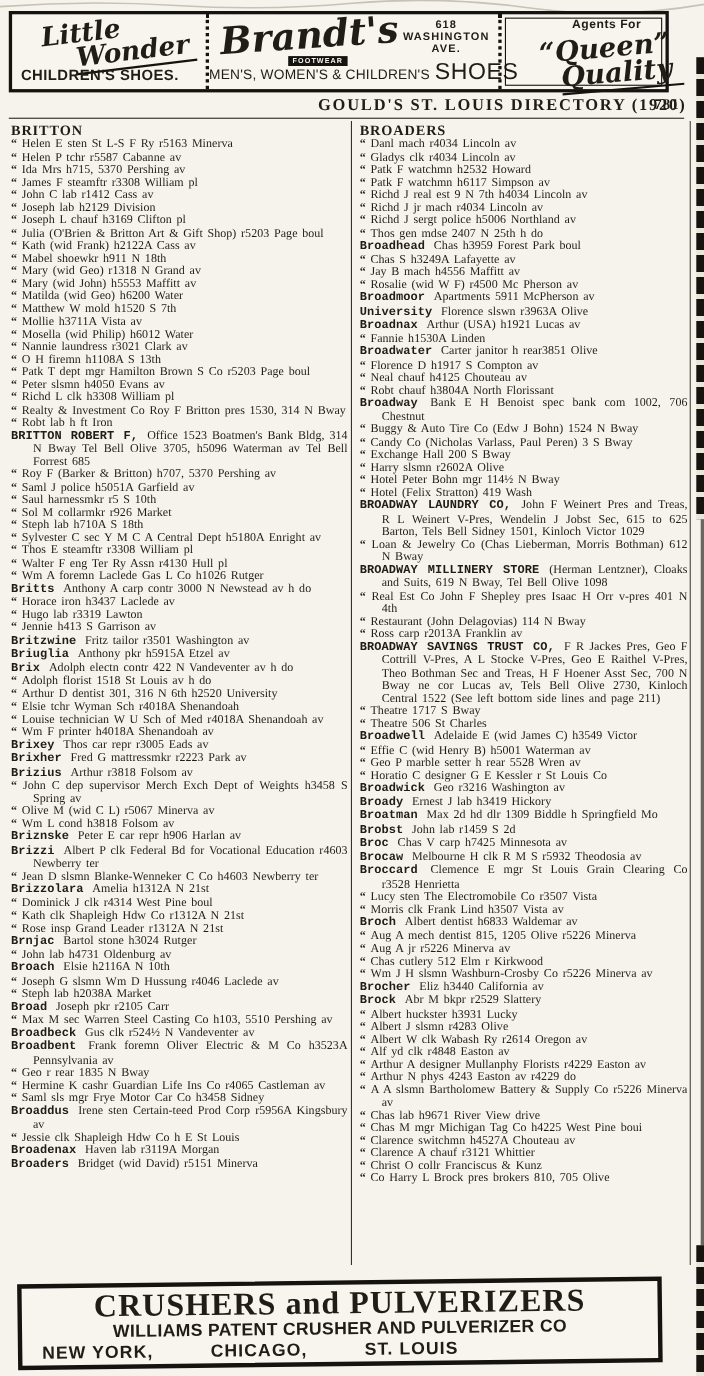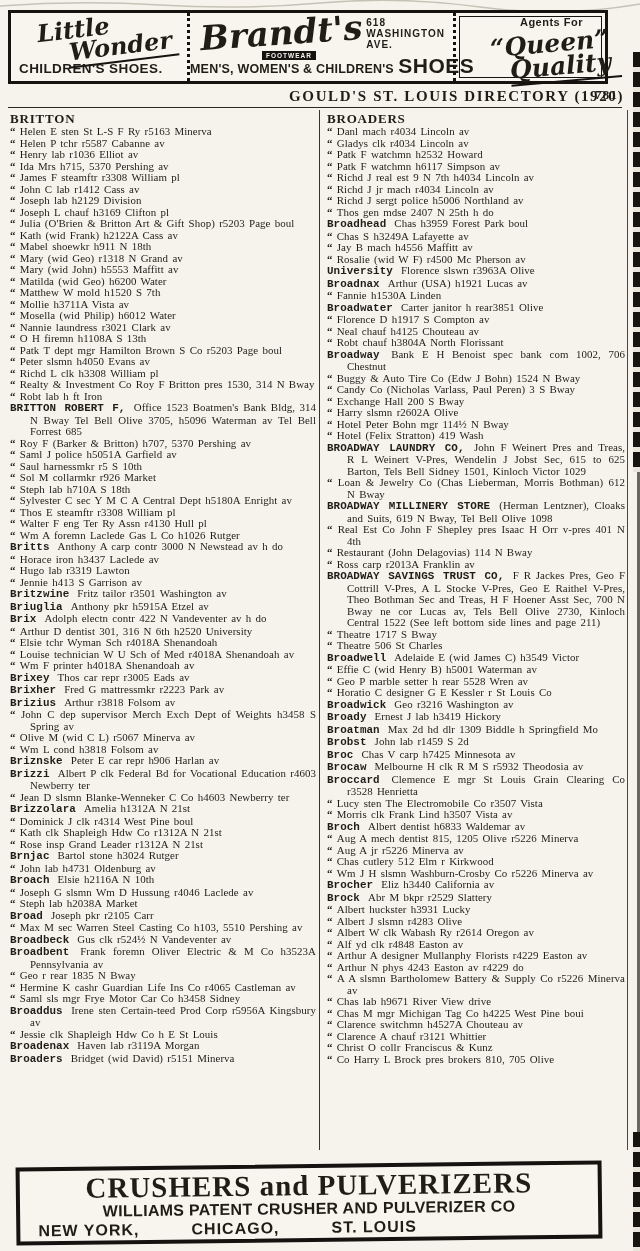--- a/index.html
+++ b/index.html
@@ -19,22 +19,22 @@
   .ad2{width:266px;}
   .ad3{flex:1;}
   .inner-frame{position:absolute;inset:3px;border:1px solid #15130f;}
   .script{font-family:"DejaVu Serif", serif;font-style:italic;font-weight:bold;}
   .ad1-l1{position:absolute;left:26px;top:2px;font-size:24px;transform:rotate(-7deg);}
   .ad1-l2{position:absolute;left:56px;top:18px;font-size:24px;transform:rotate(-7deg);border-bottom:2px solid #15130f;padding:0 6px 0 2px;}
   .ad1-cap{position:absolute;left:8px;bottom:5px;font-family:"Liberation Sans",sans-serif;font-weight:bold;font-size:13.5px;letter-spacing:.4px;}
   .ad2-top{display:flex;}
   .ad2-brand{font-size:34px;line-height:40px;padding-left:10px;transform:rotate(-4deg);}
   .ad2-foot{position:absolute;left:72px;top:38px;font-family:"Liberation Sans",sans-serif;font-weight:bold;font-size:6.5px;background:#15130f;color:#f7f5ee;padding:1px 4px;letter-spacing:1px;}
-  .ad2-addr{position:absolute;right:8px;top:4px;font-family:"Liberation Sans",sans-serif;font-weight:bold;font-size:10px;line-height:11px;letter-spacing:1px;}
-  .ad2-tag{position:absolute;left:0;right:0;bottom:3px;text-align:right;font-family:"Liberation Sans",sans-serif;font-weight:bold;white-space:nowrap;}
+  .ad2-addr{position:absolute;right:8px;top:4px;text-align:center;font-family:"Liberation Sans",sans-serif;font-weight:bold;font-size:10px;line-height:11px;letter-spacing:1px;}
+  .ad2-tag{position:absolute;left:0;right:0;bottom:3px;text-align:right;font-family:"Liberation Sans",sans-serif;font-weight:normal;white-space:nowrap;}
   .ad2-tag .t1{font-size:12.5px;letter-spacing:.2px;}
   .ad2-tag .t2{font-size:21px;letter-spacing:.5px;}
   .ad3-top{position:absolute;right:22px;top:3px;font-family:"Liberation Sans",sans-serif;font-weight:bold;font-size:11px;letter-spacing:.5px;}
   .ad3-l1{position:absolute;left:34px;top:16px;font-size:25px;transform:rotate(-5deg);}
   .ad3-l2{position:absolute;left:54px;top:38px;font-size:25px;transform:rotate(-5deg);border-bottom:2px solid #15130f;padding-right:10px;}
   
   .dir-header{position:absolute;top:88px;left:0;width:624px;text-align:right;
     font-size:15px;font-weight:bold;letter-spacing:1.6px;}
   .page-num{position:absolute;top:87px;right:22px;font-size:13.5px;font-weight:bold;letter-spacing:1px;}
   .header-rule{position:absolute;top:107px;left:8px;width:614px;height:0;border-top:1.5px solid #2b2821;}
@@ -101,21 +101,20 @@
 
 <div class="dir-header">GOULD'S ST. LOUIS DIRECTORY   (1920)</div>
 <div class="page-num">781</div>
 <div class="header-rule"></div>
 
 <div class="col col-left">
   <div class="col-heading">BRITTON</div>
   <div>
       <div class="entry"><span class="ditto">“ </span>Helen E sten St L-S F Ry r5163 Minerva</div>
       <div class="entry"><span class="ditto">“ </span>Helen P tchr r5587 Cabanne av</div>
-      <div class="entry"><span class="ditto">“ </span>Henry lab r1036 Elliot av</div>
       <div class="entry"><span class="ditto">“ </span>Ida Mrs h715, 5370 Pershing av</div>
       <div class="entry"><span class="ditto">“ </span>James F steamftr r3308 William pl</div>
       <div class="entry"><span class="ditto">“ </span>John C lab r1412 Cass av</div>
       <div class="entry"><span class="ditto">“ </span>Joseph lab h2129 Division</div>
       <div class="entry"><span class="ditto">“ </span>Joseph L chauf h3169 Clifton pl</div>
       <div class="entry"><span class="ditto">“ </span>Julia (O'Brien &amp; Britton Art &amp; Gift Shop) r5203 Page boul</div>
       <div class="entry"><span class="ditto">“ </span>Kath (wid Frank) h2122A Cass av</div>
       <div class="entry"><span class="ditto">“ </span>Mabel shoewkr h911 N 18th</div>
       <div class="entry"><span class="ditto">“ </span>Mary (wid Geo) r1318 N Grand av</div>
       <div class="entry"><span class="ditto">“ </span>Mary (wid John) h5553 Maffitt av</div>
@@ -140,20 +139,21 @@
       <div class="entry"><span class="ditto">“ </span>Thos E steamftr r3308 William pl</div>
       <div class="entry"><span class="ditto">“ </span>Walter F eng Ter Ry Assn r4130 Hull pl</div>
       <div class="entry"><span class="ditto">“ </span>Wm A foremn Laclede Gas L Co h1026 Rutger</div>
       <div class="entry"><span class="lead">Britts </span>Anthony A carp contr 3000 N Newstead av h do</div>
       <div class="entry"><span class="ditto">“ </span>Horace iron h3437 Laclede av</div>
       <div class="entry"><span class="ditto">“ </span>Hugo lab r3319 Lawton</div>
       <div class="entry"><span class="ditto">“ </span>Jennie h413 S Garrison av</div>
       <div class="entry"><span class="lead">Britzwine </span>Fritz tailor r3501 Washington av</div>
       <div class="entry"><span class="lead">Briuglia </span>Anthony pkr h5915A Etzel av</div>
       <div class="entry"><span class="lead">Brix </span>Adolph electn contr 422 N Vandeventer av h do</div>
+      <div class="entry"><span class="ditto">“ </span>Adolph florist 1518 St Louis av h do</div>
       <div class="entry"><span class="ditto">“ </span>Arthur D dentist 301, 316 N 6th h2520 University</div>
       <div class="entry"><span class="ditto">“ </span>Elsie tchr Wyman Sch r4018A Shenandoah</div>
       <div class="entry"><span class="ditto">“ </span>Louise technician W U Sch of Med r4018A Shenandoah av</div>
       <div class="entry"><span class="ditto">“ </span>Wm F printer h4018A Shenandoah av</div>
       <div class="entry"><span class="lead">Brixey </span>Thos car repr r3005 Eads av</div>
       <div class="entry"><span class="lead">Brixher </span>Fred G mattressmkr r2223 Park av</div>
       <div class="entry"><span class="lead">Brizius </span>Arthur r3818 Folsom av</div>
       <div class="entry"><span class="ditto">“ </span>John C dep supervisor Merch Exch Dept of Weights h3458 S Spring av</div>
       <div class="entry"><span class="ditto">“ </span>Olive M (wid C L) r5067 Minerva av</div>
       <div class="entry"><span class="ditto">“ </span>Wm L cond h3818 Folsom av</div>
@@ -191,20 +191,21 @@
       <div class="entry"><span class="ditto">“ </span>Patk F watchmn h2532 Howard</div>
       <div class="entry"><span class="ditto">“ </span>Patk F watchmn h6117 Simpson av</div>
       <div class="entry"><span class="ditto">“ </span>Richd J real est 9 N 7th h4034 Lincoln av</div>
       <div class="entry"><span class="ditto">“ </span>Richd J jr mach r4034 Lincoln av</div>
       <div class="entry"><span class="ditto">“ </span>Richd J sergt police h5006 Northland av</div>
       <div class="entry"><span class="ditto">“ </span>Thos gen mdse 2407 N 25th h do</div>
       <div class="entry"><span class="lead">Broadhead </span>Chas h3959 Forest Park boul</div>
       <div class="entry"><span class="ditto">“ </span>Chas S h3249A Lafayette av</div>
       <div class="entry"><span class="ditto">“ </span>Jay B mach h4556 Maffitt av</div>
       <div class="entry"><span class="ditto">“ </span>Rosalie (wid W F) r4500 Mc Pherson av</div>
+      <div class="entry"><span class="lead">Broadmoor </span>Apartments 5911 McPherson av</div>
       <div class="entry"><span class="lead">University </span>Florence slswn r3963A Olive</div>
       <div class="entry"><span class="lead">Broadnax </span>Arthur (USA) h1921 Lucas av</div>
       <div class="entry"><span class="ditto">“ </span>Fannie h1530A Linden</div>
       <div class="entry"><span class="lead">Broadwater </span>Carter janitor h rear3851 Olive</div>
       <div class="entry"><span class="ditto">“ </span>Florence D h1917 S Compton av</div>
       <div class="entry"><span class="ditto">“ </span>Neal chauf h4125 Chouteau av</div>
       <div class="entry"><span class="ditto">“ </span>Robt chauf h3804A North Florissant</div>
       <div class="entry"><span class="lead">Broadway </span>Bank E H Benoist spec bank com 1002, 706 Chestnut</div>
       <div class="entry"><span class="ditto">“ </span>Buggy &amp; Auto Tire Co (Edw J Bohn) 1524 N Bway</div>
       <div class="entry"><span class="ditto">“ </span>Candy Co (Nicholas Varlass, Paul Peren) 3 S Bway</div>

